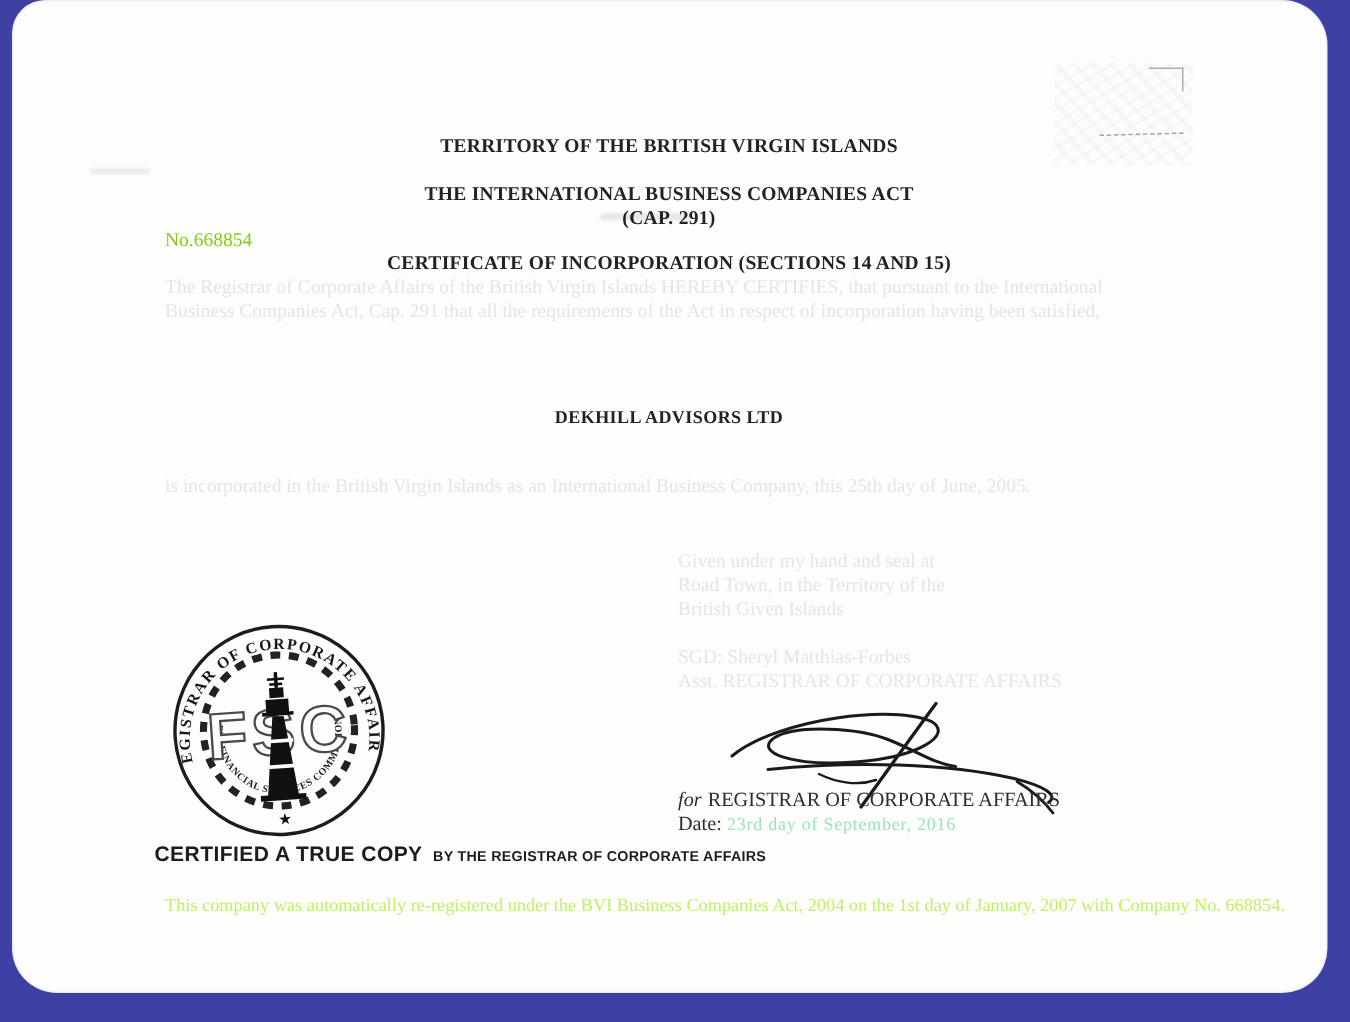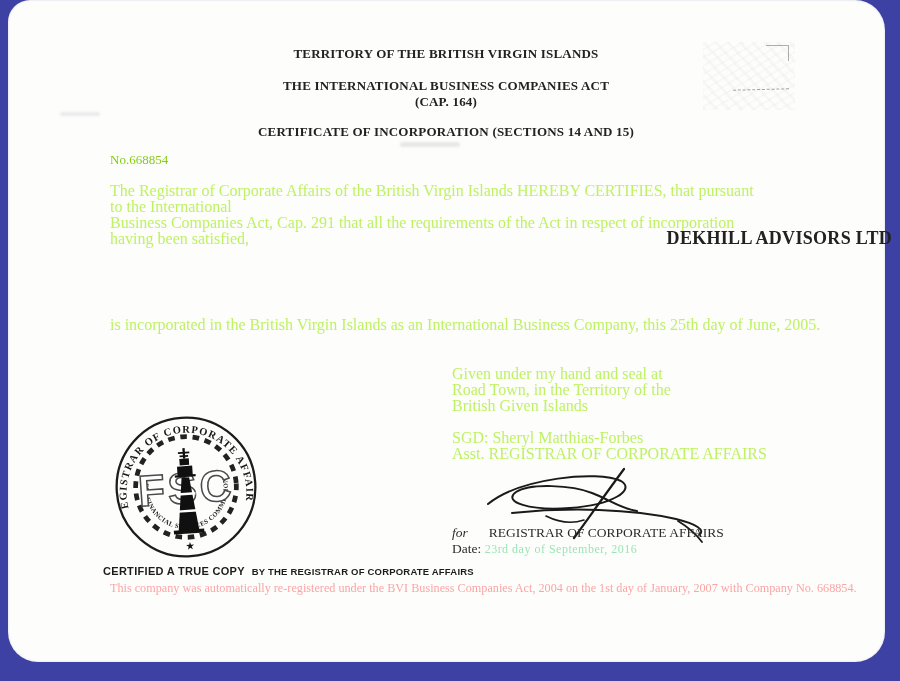--- a/index.html
+++ b/index.html
@@ -9,32 +9,32 @@
     font-family:"Liberation Serif", serif;
   }
   .page{
     position:absolute;left:8px;top:0;width:877px;height:662px;
     background:#fdfdfc;
     border-radius:30px;
     border-top-left-radius:22px;
     box-shadow:inset 0 0 2px rgba(60,65,163,.25);
   }
   .abs{position:absolute;}
-  .center{width:892px;left:0;text-align:center;}
+  .center{width:892px;left:0;text-align:center;margin-top:43px;}
   .hdr{font-weight:bold;font-size:13px;letter-spacing:.2px;color:#222;}
-  .body-text{font-size:16px;color:#bef264;}
+  .body-text{font-size:13px;color:#e5e5e5;}
   .para{left:110px;width:650px;line-height:16px;}
   .right-col{left:452px;line-height:16px;}
   .for-line{font-size:13.5px;color:#2c2c2c;}
-  .for-line em{font-style:italic;margin-right:21px;}
+  .for-line em{font-style:italic;margin-right:4px;}
   .date-faint{color:#22c55e;opacity:.45;font-size:12px;letter-spacing:.5px;}
   .certified{left:103px;top:556px;font-family:"Liberation Sans", sans-serif;color:#1c1c1c;display:flex;align-items:baseline;gap:7px;}
-  .certified .main{font-weight:bold;font-size:11px;letter-spacing:.3px;}
+  .certified .main{font-weight:bold;font-size:14px;letter-spacing:.3px;}
   .certified .sub{font-weight:bold;font-size:9.5px;letter-spacing:.2px;margin-top:10px;}
-  .footnote{left:110px;top:581px;font-size:12.2px;color:#fca5a5;}
+  .footnote{left:110px;top:596px;font-size:12.2px;color:#bef264;}
   
   .smudge{
     left:703px;top:42px;width:92px;height:68px;opacity:.55;
     background:
       repeating-linear-gradient(47deg, rgba(160,160,165,.10) 0 3px, rgba(255,255,255,0) 3px 9px),
       repeating-linear-gradient(-31deg, rgba(150,150,158,.09) 0 2px, rgba(255,255,255,0) 2px 7px);
   }
   .corner-mark{left:766px;top:45px;width:22px;height:15px;border-top:1.5px solid #9a9a9a;border-right:1.5px solid #9a9a9a;opacity:.8;}
   .dash-line{left:733px;top:89px;width:56px;border-top:1.2px dashed #8f8f95;opacity:.8;transform:rotate(-1.5deg);}
   .faint-smear{left:400px;top:142px;width:60px;height:5px;background:rgba(170,170,175,.25);border-radius:3px;filter:blur(1px);}
@@ -48,31 +48,31 @@
 <div class="page"></div>
 
 <div class="abs smudge"></div>
 <div class="abs corner-mark"></div>
 <div class="abs dash-line"></div>
 <div class="abs faint-smear"></div>
 <div class="abs faint-smear2"></div>
 
 <div class="abs center hdr" style="top:46px;">TERRITORY OF THE BRITISH VIRGIN ISLANDS</div>
 <div class="abs center hdr" style="top:78px;">THE INTERNATIONAL BUSINESS COMPANIES ACT</div>
-<div class="abs center hdr" style="top:94px;">(CAP. 164)</div>
+<div class="abs center hdr" style="top:94px;">(CAP. 291)</div>
 <div class="abs center hdr" style="top:124px;">CERTIFICATE OF INCORPORATION (SECTIONS 14 AND 15)</div>
 
 <div class="abs" style="left:110px;top:152px;font-weight:normal;font-size:13px;color:#84cc16;">No.668854</div>
 
 <div class="abs para body-text" style="top:183px;">
   <span>The Registrar of Corporate Affairs of the British Virgin Islands HEREBY CERTIFIES, that pursuant to the International</span><br>
   <span>Business Companies Act, Cap. 291 that all the requirements of the Act in respect of incorporation having been satisfied,</span>
 </div>
 
-<div class="abs center" style="top:228px;font-weight:bold;font-size:18px;color:#222;letter-spacing:.3px;text-align:right;">DEKHILL ADVISORS LTD</div>
+<div class="abs center" style="top:228px;font-weight:bold;font-size:12px;color:#222;letter-spacing:.3px;">DEKHILL ADVISORS LTD</div>
 
 <div class="abs body-text" style="left:110px;top:316px;">is incorporated in the British Virgin Islands as an International Business Company, this 25th day of June, 2005.</div>
 
 <div class="abs right-col body-text" style="top:366px;">
   <span>Given under my hand and seal at</span><br>
   <span>Road Town, in the Territory of the</span><br>
   <span>British Given Islands</span>
 </div>
 
 <div class="abs right-col body-text" style="top:430px;">

